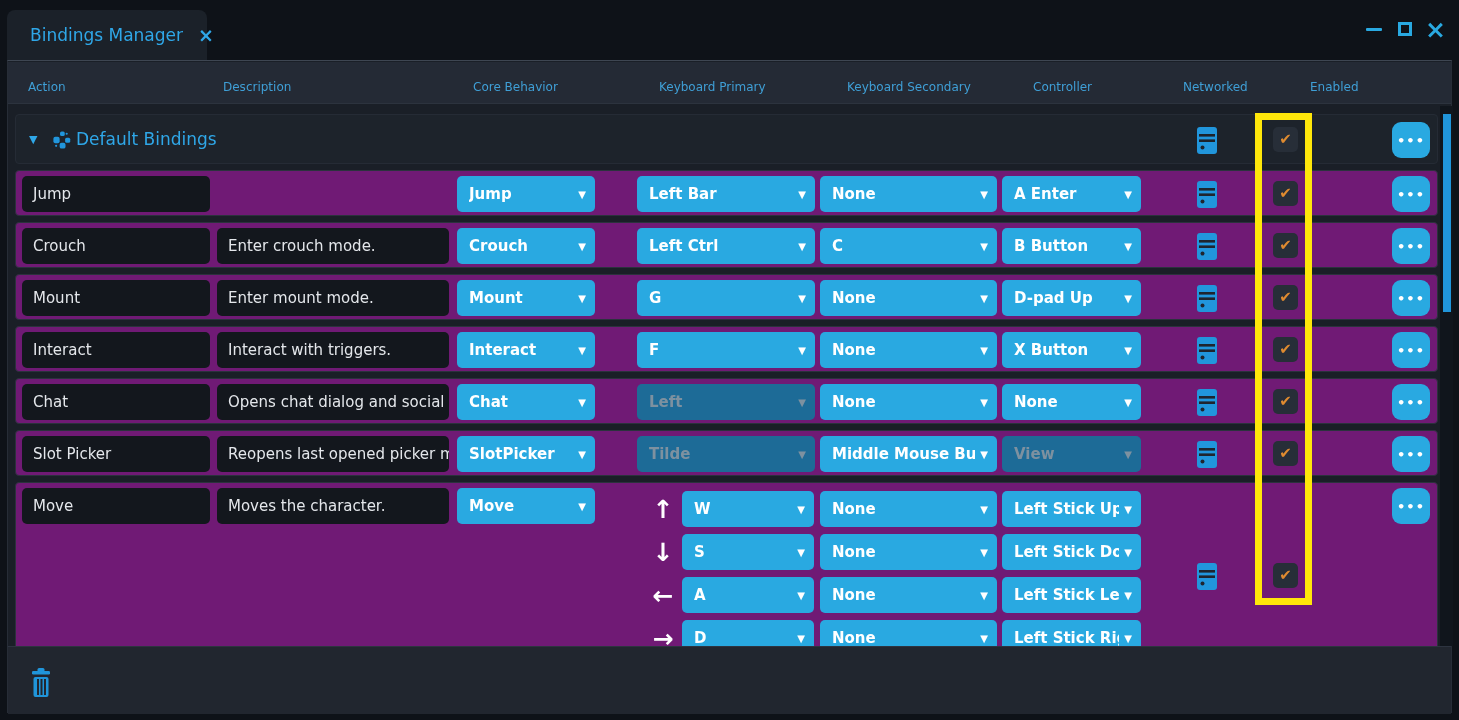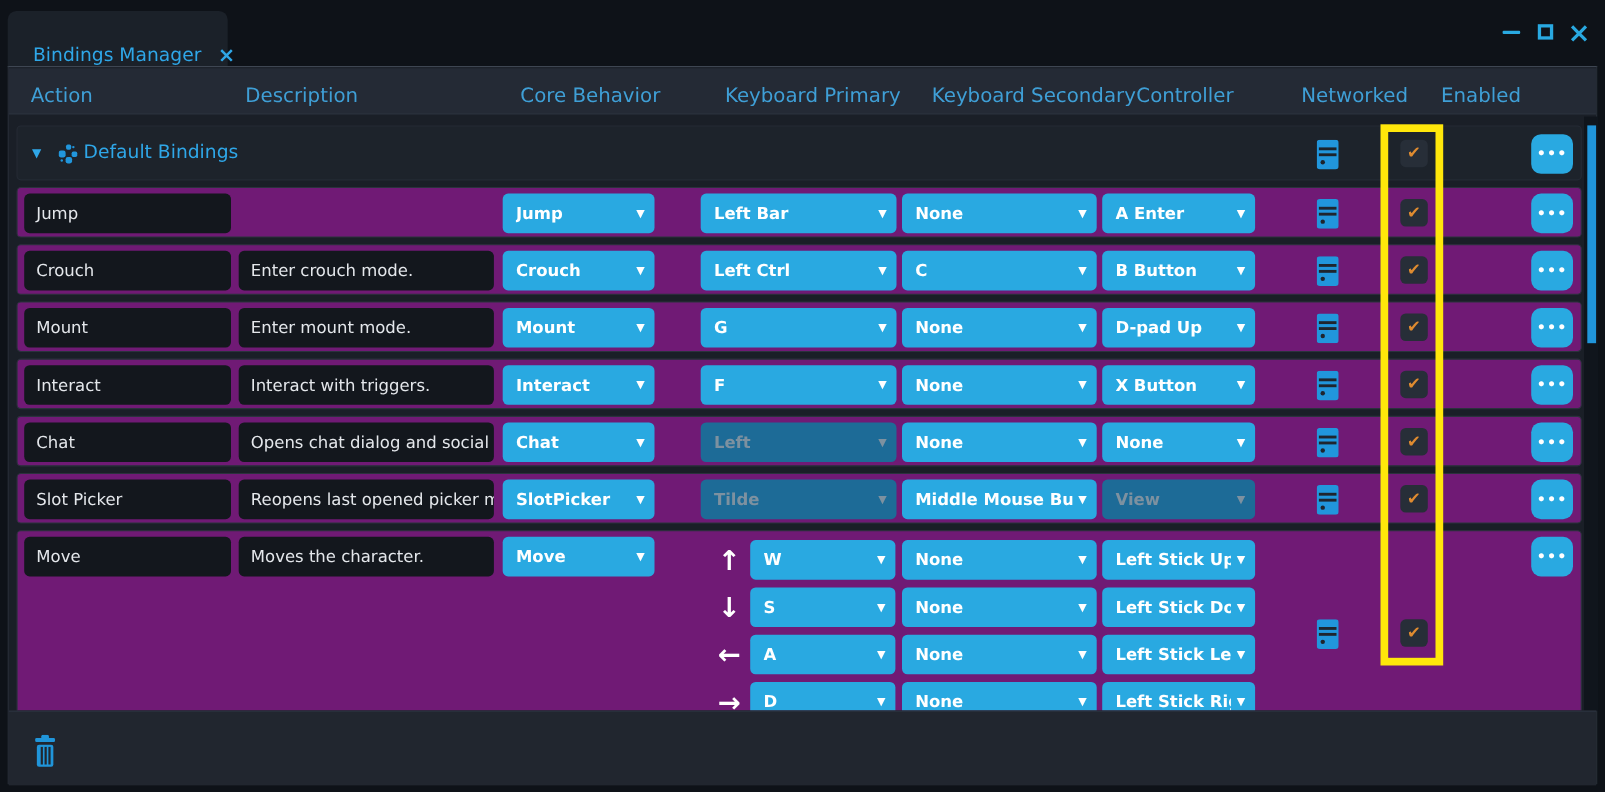--- a/index.html
+++ b/index.html
@@ -13,35 +13,35 @@
     --disabled-dropdown-text:#7d91a0;
     --check-orange:#df8b30;
     --highlight-yellow:#ffe70a;
   }
   body{font-family:"DejaVu Sans",sans-serif;background:#0b0f14}
   .screen{position:relative;width:1459px;height:720px;background:#0e1218;overflow:hidden}
 
   
   .titlebar{position:absolute;left:0;top:0;width:100%;height:60px}
   .tab{position:absolute;left:7px;top:10px;width:200px;height:50px;background:#1b2129;
-       border-radius:8px 8px 0 0;display:flex;align-items:flex-end;padding:0 13px;gap:10px}
+       border-radius:8px 8px 0 0;display:flex;align-items:center;padding:0 13px;gap:10px}
   .tab-title{color:var(--tab-text);font-size:17px;white-space:nowrap}
   .tab-close{color:var(--tab-text);font-size:19px;font-weight:bold;margin-left:5px;line-height:1;cursor:default}
   .win-controls{position:absolute;right:15px;top:20px;height:18px;display:flex;align-items:center;gap:14px}
   .wc{display:flex;align-items:center;justify-content:center;width:17px;height:17px}
   .wc-min .bar{width:16px;height:3px;background:var(--accent);border-radius:1px}
   .wc-max .box{width:14px;height:14px;border:3px solid var(--accent)}
   .wc-close{color:var(--accent);font-size:25px;font-weight:bold;line-height:17px}
 
   
   .panel{position:absolute;left:7px;top:60px;width:1445px;height:653px;background:#1a1f27;
          border-top:1px solid #3e4652;border-left:1px solid #272d37;border-right:1px solid #272d37}
   .header-bar{position:absolute;left:0;top:1px;width:100%;height:42px;background:#242a35;border-bottom:1px solid #2c333e}
   .header-cell{position:absolute;top:0;height:50px;display:flex;align-items:center;
-               color:var(--header-text);font-size:18px;white-space:nowrap}
+               color:var(--header-text);font-size:12px;white-space:nowrap}
   .hc-0{left:20px}.hc-1{left:215px}.hc-2{left:465px}.hc-3{left:651px}
   .hc-4{left:839px}.hc-5{left:1025px}.hc-6{left:1175px}.hc-7{left:1302px}
 
   
   .rows{position:absolute;left:0;top:45px;width:1432px;height:540px;overflow:hidden;padding-top:8px}
   .card{position:relative;width:1423px;height:46px;background:#701a75;border:1px solid #2b323d;
         border-radius:4px;margin:0 0 6px 7px}
   .card.group{height:50px;background:#1d232b;border-color:#252b35}
   .card.move{height:177px}
 

